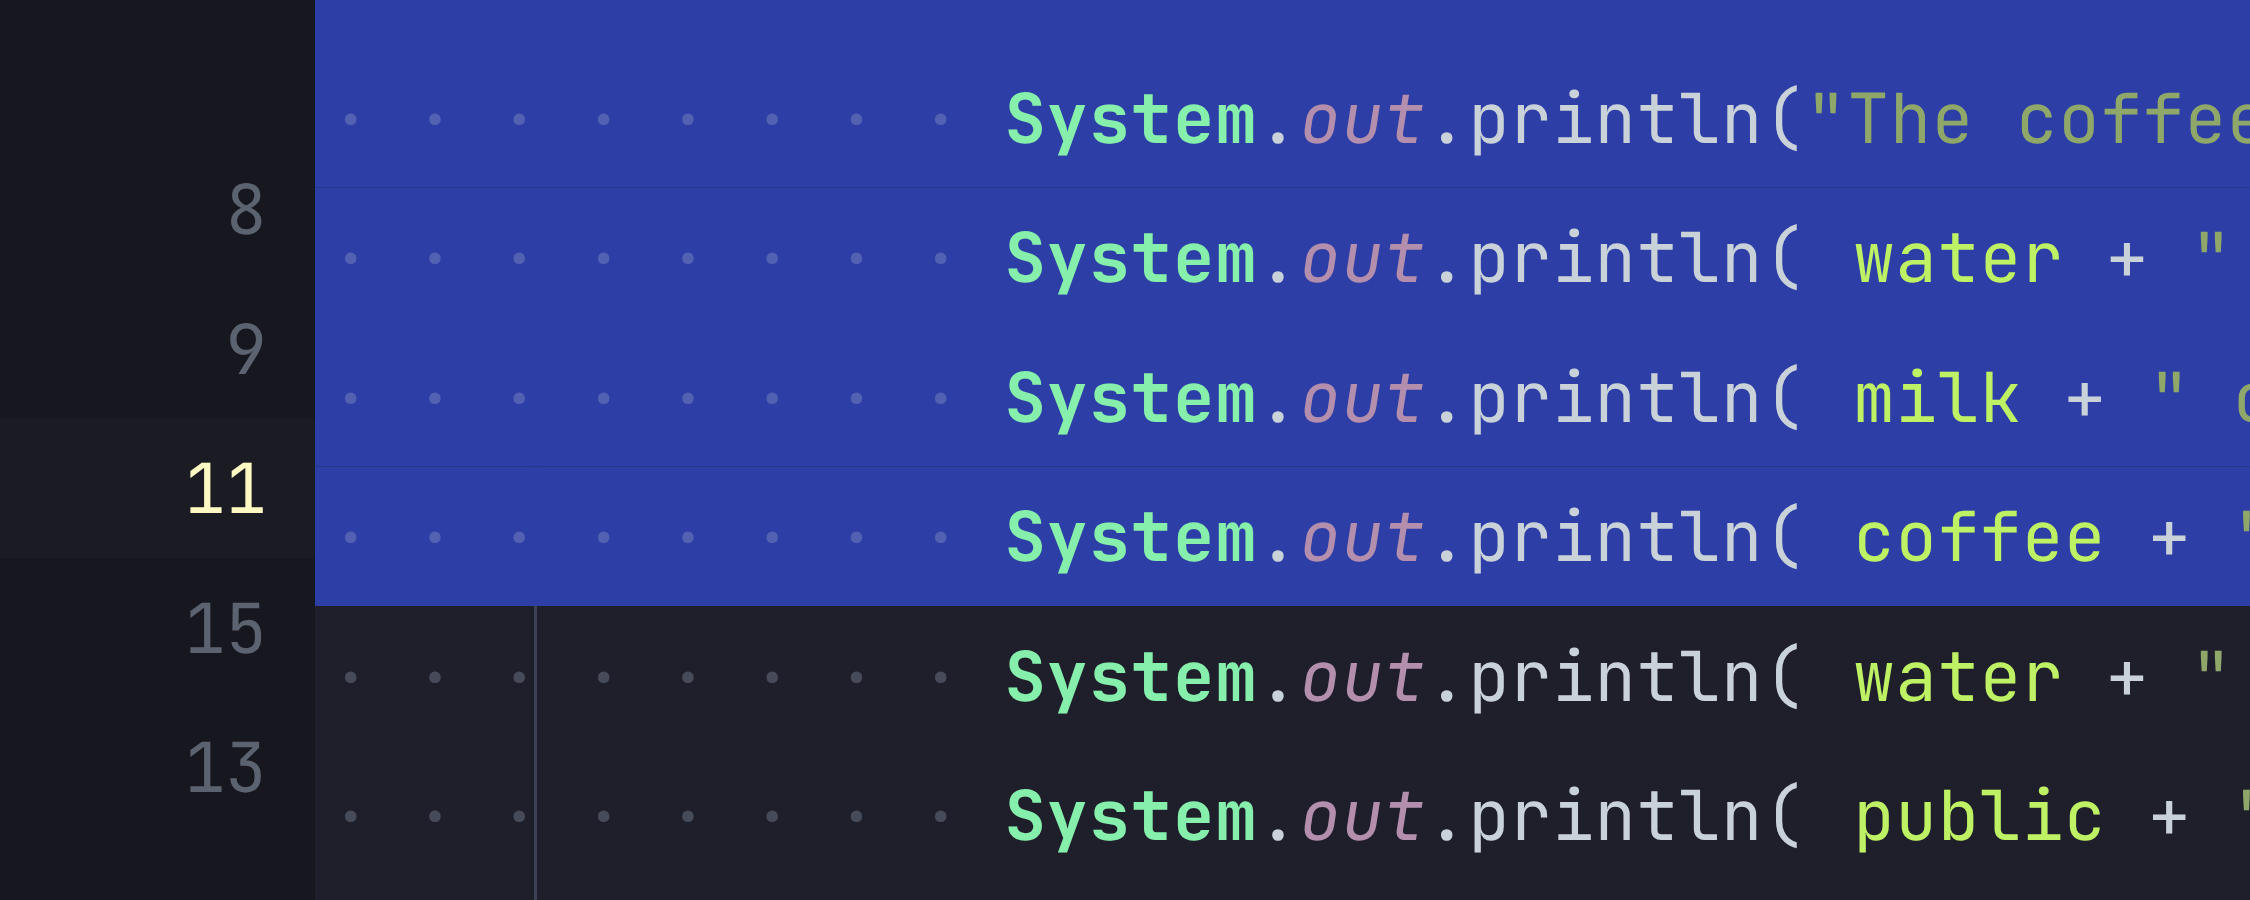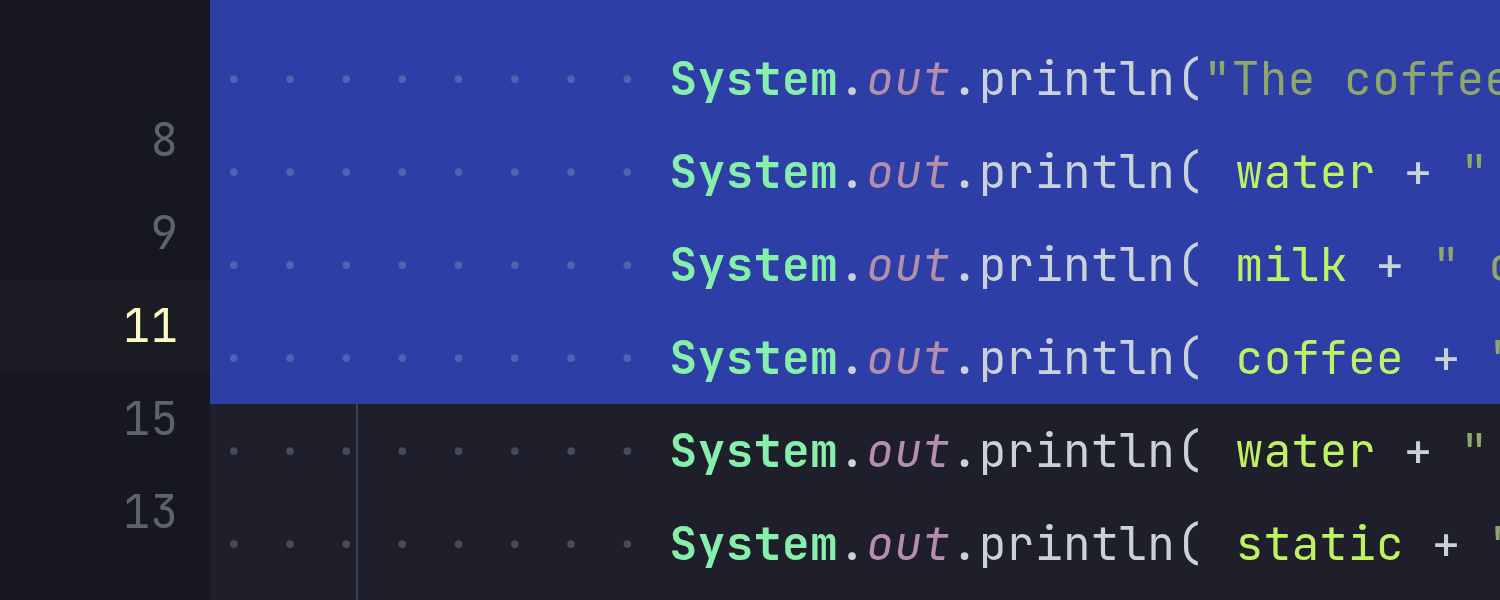--- a/index.html
+++ b/index.html
@@ -132,18 +132,18 @@
       <span class="code-content"><span class="tk-class">System</span><span class="tk-punct">.</span><span class="tk-out">out</span><span class="tk-punct">.</span><span class="tk-method">println</span><span class="tk-punct">(</span><span class="tk-var">coffee</span><span class="tk-op"> + </span><span class="tk-string">" of </span></span>
     </div>
 
     <div class="line">
       <span class="ws-dot">· · · · · · · · </span>
       <span class="code-content"><span class="tk-class">System</span><span class="tk-punct">.</span><span class="tk-out">out</span><span class="tk-punct">.</span><span class="tk-method">println</span><span class="tk-punct">(</span><span class="tk-var">water</span><span class="tk-op"> + </span><span class="tk-string">" of </span></span>
     </div>
 
     <div class="line">
       <span class="ws-dot">· · · · · · · · </span>
-      <span class="code-content"><span class="tk-class">System</span><span class="tk-punct">.</span><span class="tk-out">out</span><span class="tk-punct">.</span><span class="tk-method">println</span><span class="tk-punct">(</span><span class="tk-var">static</span><span class="tk-op"> + </span><span class="tk-string">" of </span></span>
+      <span class="code-content"><span class="tk-class">System</span><span class="tk-punct">.</span><span class="tk-out">out</span><span class="tk-punct">.</span><span class="tk-method">println</span><span class="tk-punct">(</span><span class="tk-var">public</span><span class="tk-op"> + </span><span class="tk-string">" of </span></span>
     </div>
 
   </div>
 
 </div>
 
 </body></html>

